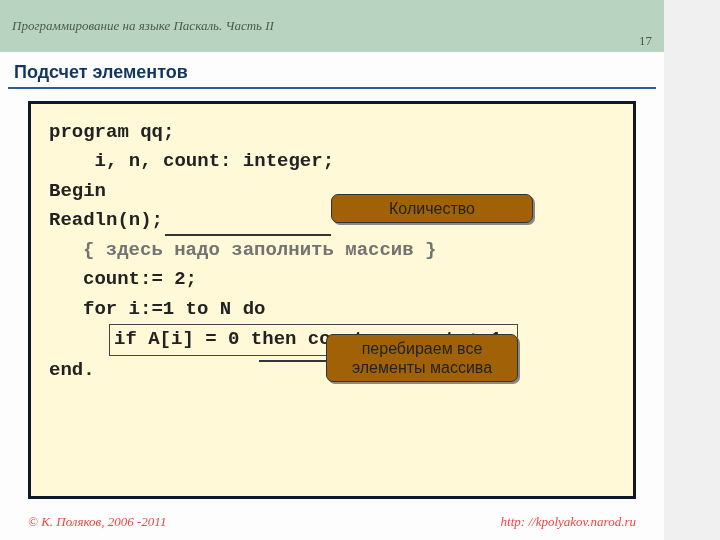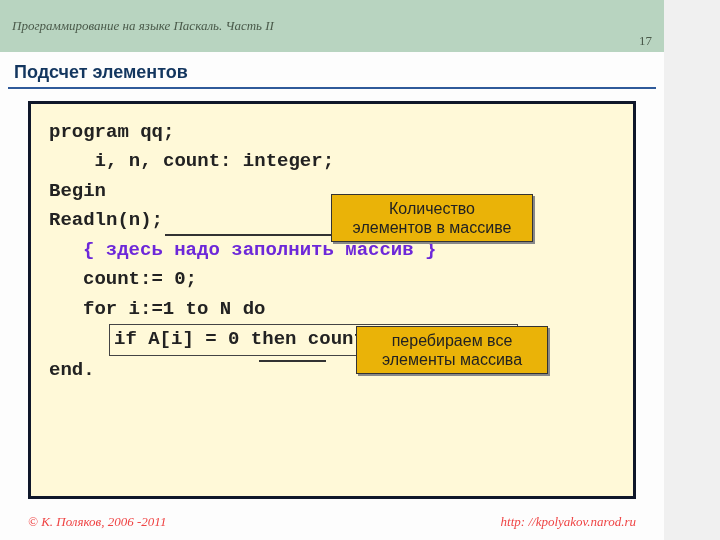--- a/index.html
+++ b/index.html
@@ -54,37 +54,37 @@
     font-size: 19px;
     font-weight: bold;
     color: #222;
     line-height: 1.55;
     position: relative;
     min-height: 360px;
   }
   .code-line { white-space: pre; }
   .indent1 { padding-left: 34px; }
   .indent2 { padding-left: 60px; }
-  .comment { color: #6d28d9; }
+  .comment { color: #737373; }
   .callout {
     position: absolute;
-    background: #eab308;
+    background: #a16207;
     border: 1px solid #333;
-    border-radius: 0;
+    border-radius: 7px;
     box-shadow: 2px 2px 0 #888;
     font-family: Arial, sans-serif;
     font-weight: normal;
     font-size: 16px;
     color: #222;
     padding: 4px 10px;
     text-align: center;
     line-height: 1.2;
   }
   .callout1 { top: 90px; left: 300px; width: 180px; }
-  .callout2 { top: 222px; left: 295px; width: 170px; margin-left: 30px; }
+  .callout2 { top: 230px; left: 295px; width: 170px; }
   .connector {
     position: absolute;
     background: #333;
     height: 1.5px;
   }
   .conn1 { top: 130px; left: 134px; width: 166px; }
   .conn2 { top: 256px; left: 228px; width: 67px; }
   .boxed-if {
     border: 1px solid #444;
     display: inline-block;
@@ -115,29 +115,28 @@
 
   <div class="title">Подсчет элементов</div>
   <div class="underline"></div>
 
   <div class="code-box">
     <div class="code-line">program qq;</div>
     <div class="code-line">    i, n, count: integer;</div>
     <div class="code-line">Begin</div>
     <div class="code-line">Readln(n);</div>
     <div class="code-line indent1 comment">{ здесь надо заполнить массив }</div>
-    <div class="code-line indent1">count:= 0;</div>
+    <div class="code-line indent1">count:= 2;</div>
     <div class="code-line indent1">for i:=1 to N do</div>
     <div class="code-line indent2"><span class="boxed-if">if A[i] = 0 then count:= count + 1;</span></div>
     <div class="code-line">end.</div>
 
     <div class="connector conn1"></div>
     <div class="callout callout1">
       <div>Количество</div>
-      <div>элементов в массиве</div>
     </div>
 
     <div class="connector conn2"></div>
     <div class="callout callout2">
       <div>перебираем все</div>
       <div>элементы массива</div>
     </div>
   </div>
 
   <div class="footer">

